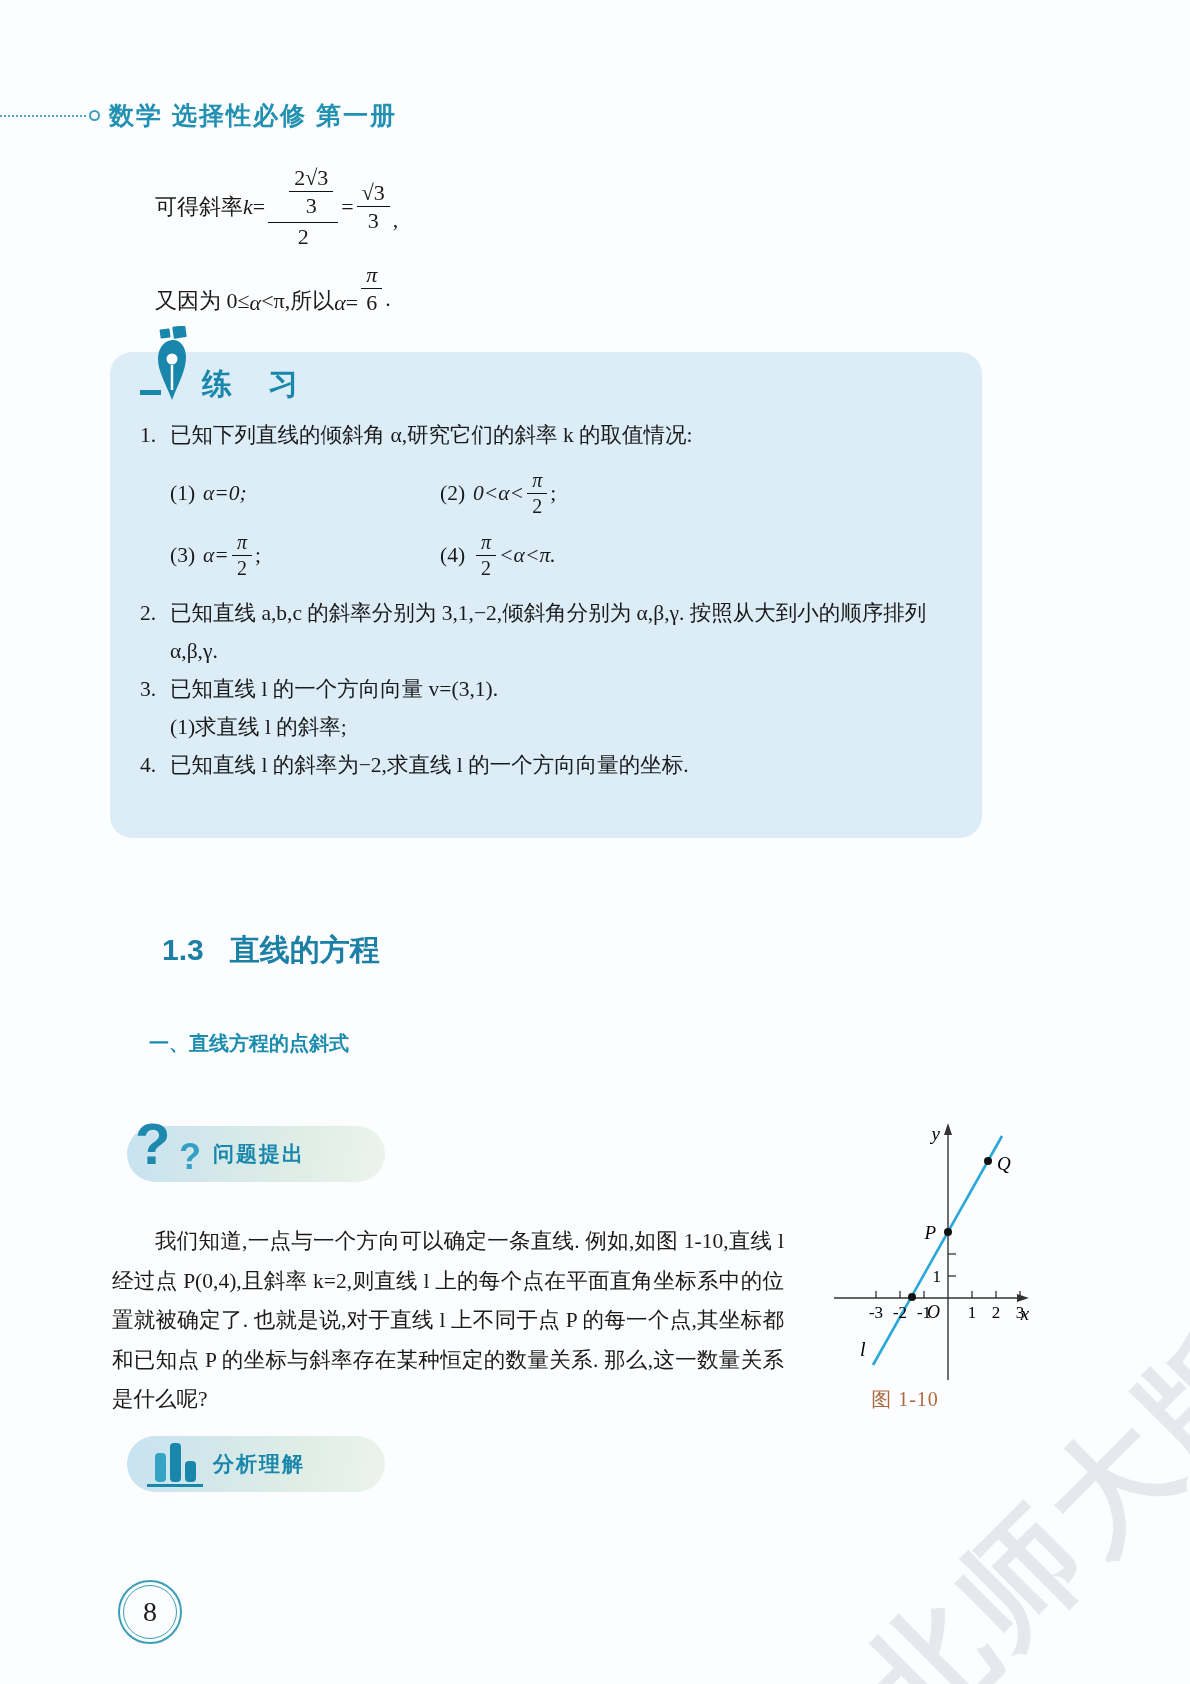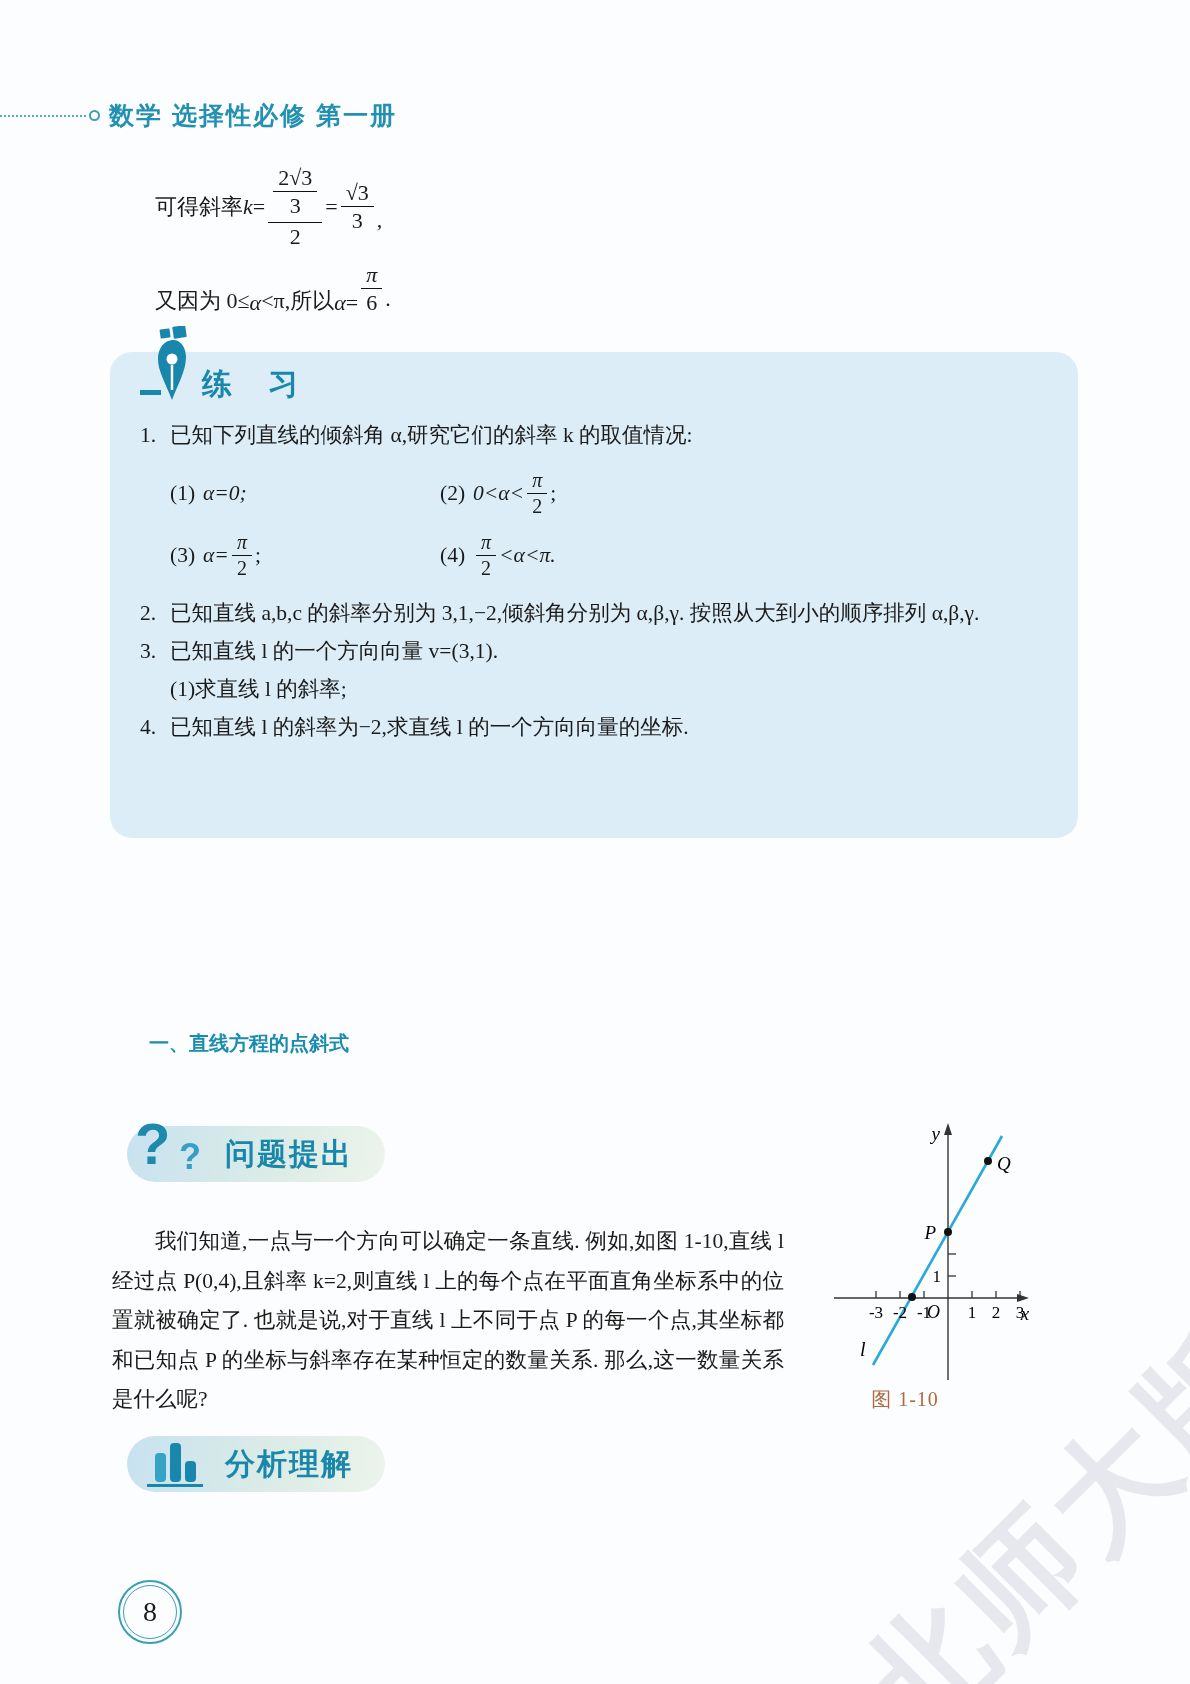--- a/index.html
+++ b/index.html
@@ -16,29 +16,29 @@
   .header{position:absolute;left:0;top:99px;display:flex;align-items:center;}
   .dotline{width:86px;border-top:2px dotted #55a9c4;}
   .dotcircle{width:7px;height:7px;border:2px solid #3f9cba;border-radius:50%;margin:0 9px 0 3px;background:#fff;}
   .htitle{font-weight:bold;font-size:25px;letter-spacing:2px;color:#2290b1;}
 
   
   .frac{display:inline-flex;flex-direction:column;align-items:center;vertical-align:middle;
         margin:0 3px;line-height:1.15;text-align:center;}
   .frac .num{display:block;border-bottom:1.6px solid #111;padding:0 5px 1px;}
   .frac .den{display:block;padding-top:1px;}
-  .frac .frac{margin:0 0 2px 0;justify-content:flex-end;}
+  .frac .frac{margin:0 0 2px 16px;justify-content:flex-end;}
 
   .f1{position:absolute;left:155px;top:165px;font-size:22px;display:flex;align-items:center;}
   .f2{position:absolute;left:155px;top:262px;font-size:22px;display:flex;align-items:flex-end;}
   .low{align-self:flex-end;padding-bottom:16px;}
   .low2{align-self:flex-end;padding-bottom:4px;}
 
   
-  .practice{position:absolute;left:110px;top:352px;width:968px;height:486px;background:#dcedf7;border-radius:22px;}
+  .practice{position:absolute;left:110px;top:352px;width:872px;height:486px;background:#dcedf7;border-radius:22px;}
   .pen{position:absolute;left:30px;top:-26px;}
   .p-title{position:absolute;left:92px;top:12px;font-weight:bold;font-size:30px;color:#1987ac;letter-spacing:14px;}
   .p-body{position:absolute;left:30px;top:58px;right:28px;font-size:21.5px;line-height:38px;}
   .item{display:flex;}
   .item .no{width:30px;flex:none;}
   .item .txt{flex:1;}
   .subrow{display:flex;align-items:center;margin-left:30px;height:58px;}
   .subcell{width:270px;display:flex;align-items:center;}
   .subcell .sn{margin-right:8px;}
   .subfrac{font-size:20px;}
@@ -46,21 +46,21 @@
 
   
   .sec{position:absolute;left:162px;top:930px;font-weight:bold;font-size:30px;color:#1b7fa6;}
   .sec .secno{margin-right:26px;}
   .subsec{position:absolute;left:149px;top:1030px;font-weight:bold;font-size:20px;color:#1b8cae;}
 
   
   .badge{position:absolute;left:127px;width:258px;height:56px;border-radius:28px;
          background:linear-gradient(100deg,#c7e2f0 0%,#ddecE6 60%,#ecf4ec 100%);}
   .badge .label{position:absolute;left:86px;top:50%;transform:translateY(-50%);
-                font-weight:bold;font-size:30px;color:#1987ac;letter-spacing:2px;margin-left:12px;}
+                font-weight:bold;font-size:21px;color:#1987ac;letter-spacing:2px;}
   .b1{top:1126px;}
   .b2{top:1436px;}
   .qwrap{position:absolute;left:8px;top:-10px;width:80px;height:76px;}
   .q1{position:absolute;left:0;top:-6px;font-size:58px;font-weight:bold;color:#1d89ad;font-family:"Liberation Sans",sans-serif;}
   .q2{position:absolute;left:44px;top:20px;font-size:36px;font-weight:bold;color:#35a0c4;font-family:"Liberation Sans",sans-serif;}
   .bars{position:absolute;left:26px;top:8px;width:56px;height:42px;}
   .bars i{position:absolute;bottom:4px;border-radius:4px;width:11px;background:#1987ac;}
   .bars .bA{left:2px;height:29px;background:#35a3c4;}
   .bars .bB{left:17px;height:39px;}
   .bars .bC{left:32px;height:21px;}
@@ -194,20 +194,23 @@
         </span>
       </div>
 
       <div class="item">
         <span class="no">4.</span>
         <span class="txt">已知直线 l 的斜率为−2,求直线 l 的一个方向向量的坐标.</span>
       </div>
     </div>
   </div>
 
+  <div class="sec sans">
+    <span class="secno">1.3</span><span>直线的方程</span>
+  </div>
 
   <div class="subsec sans">一、直线方程的点斜式</div>
 
   <div class="badge b1">
     <span class="qwrap">
       <span class="q1">?</span>
       <span class="q2">?</span>
     </span>
     <span class="label">问题提出</span>
   </div>

